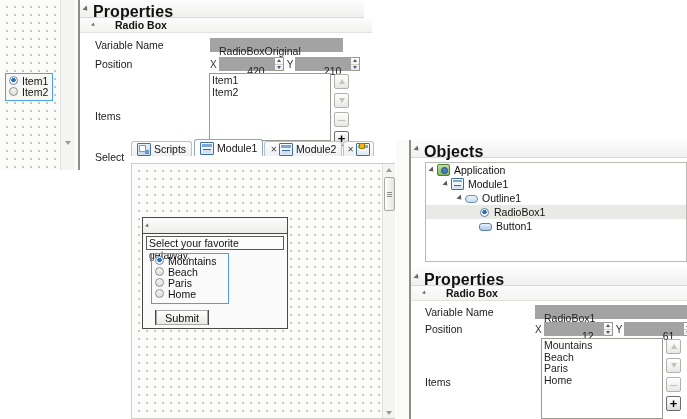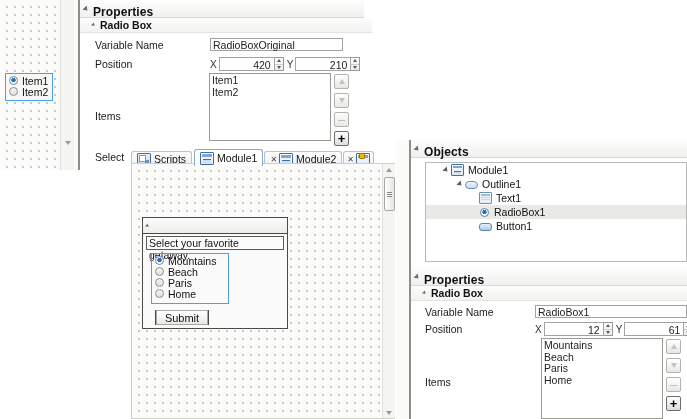--- a/index.html
+++ b/index.html
@@ -20,44 +20,44 @@
   }
 
   
   .panel{background:#ffffff;}
   .panel-head{
     height:17px;display:flex;align-items:center;gap:4px;
     padding-left:4px;
     background:linear-gradient(#fdfdfd,#f0f0ee);
     border-bottom:1px solid #d8d8d4;
   }
-  .panel-title{font-weight:bold;font-size:12px;color:#111;letter-spacing:.1px;margin-top:6px;}
+  .panel-title{font-weight:bold;font-size:16px;color:#111;letter-spacing:.1px;margin-top:6px;}
   .sub-head{
-    height:14px;display:flex;align-items:center;gap:4px;padding-left:12px;
+    height:14px;display:flex;align-items:center;gap:19px;padding-left:12px;
     background:linear-gradient(#fcfcfc,#f3f3f1);
     border-bottom:1px solid #e2e2de;
   }
   .sub-title{font-weight:bold;font-size:10.5px;color:#111;}
 
   
   .tri{
     width:0;height:0;
     border-left:4px solid #6e6e6e;
     border-top:3.2px solid transparent;
     border-bottom:3.2px solid transparent;
     transform:rotate(45deg);
     margin-right:1px;
   }
   .tri.sm{border-left-width:3.4px;border-top-width:2.8px;border-bottom-width:2.8px;}
 
   
   .frow{position:absolute;display:flex;align-items:center;}
   .flabel{font-size:10.5px;color:#1a1a1a;}
   .tbox{
-    background:#fff;border:1px solid #a3a3a3;
+    background:#fff;border:7px solid #a3a3a3;
     height:13px;line-height:13px;font-size:10.5px;color:#222;
     padding:0 2px;box-sizing:border-box;
   }
   .num{text-align:right;padding-right:3px;}
   .axis{font-size:10px;color:#333;margin:0 2px 0 0;}
 
   
   .spin{
     width:9px;height:14px;box-sizing:border-box;
     border:1px solid #9a9a94;border-left:none;
@@ -303,21 +303,21 @@
 </div>
 <div class="abs" style="left:334px;top:112px;">
   <span class="sbtn minus">–</span>
 </div>
 <div class="abs" style="left:334px;top:131px;">
   <span class="sbtn plus">+</span>
 </div>
 
 <span class="abs flabel" style="left:95px;top:151px;">Select</span>
 
-<div class="tabbar" style="left:131px;top:148px;height:18px;">
+<div class="tabbar" style="left:131px;top:138px;height:18px;">
   <div class="tab">
     <span class="ico scripts"></span>
     <span>Scripts</span>
   </div>
   <div class="tab active" style="margin-left:2px;">
     <span class="ico mod"></span>
     <span>Module1</span>
   </div>
   <div class="tab" style="margin-left:1px;">
     <span class="x">✕</span>
@@ -385,33 +385,34 @@
 <div class="abs" style="left:396px;top:140px;width:13px;height:279px;background:#fbfbfa;"></div>
 
 <div class="abs panel" style="left:411px;top:140px;width:276px;height:127px;background:#ffffff;">
   <div class="panel-head" style="width:276px;">
     <span class="tri"></span>
     <span class="panel-title">Objects</span>
   </div>
 </div>
 
 <div class="abs treebox" style="left:425px;top:162px;width:262px;height:100px;">
+  <div class="tnode" style="padding-left:4px;">
+    <span class="exp"></span>
+    <span class="ti app"></span>
+    <span>Application</span>
+  </div>
   <div class="tnode" style="padding-left:18px;">
     <span class="exp"></span>
     <span class="ti modi"></span>
     <span>Module1</span>
   </div>
   <div class="tnode" style="padding-left:32px;text-align:center;">
     <span class="exp"></span>
     <span class="ti outline"></span>
     <span>Outline1</span>
-  </div>
-  <div class="tnode" style="padding-left:53px;">
-    <span class="ti text"></span>
-    <span>Text1</span>
   </div>
   <div class="tnode sel" style="padding-left:53px;">
     <span class="ti radio"></span>
     <span>RadioBox1</span>
   </div>
   <div class="tnode" style="padding-left:53px;">
     <span class="ti button"></span>
     <span>Button1</span>
   </div>
 </div>

